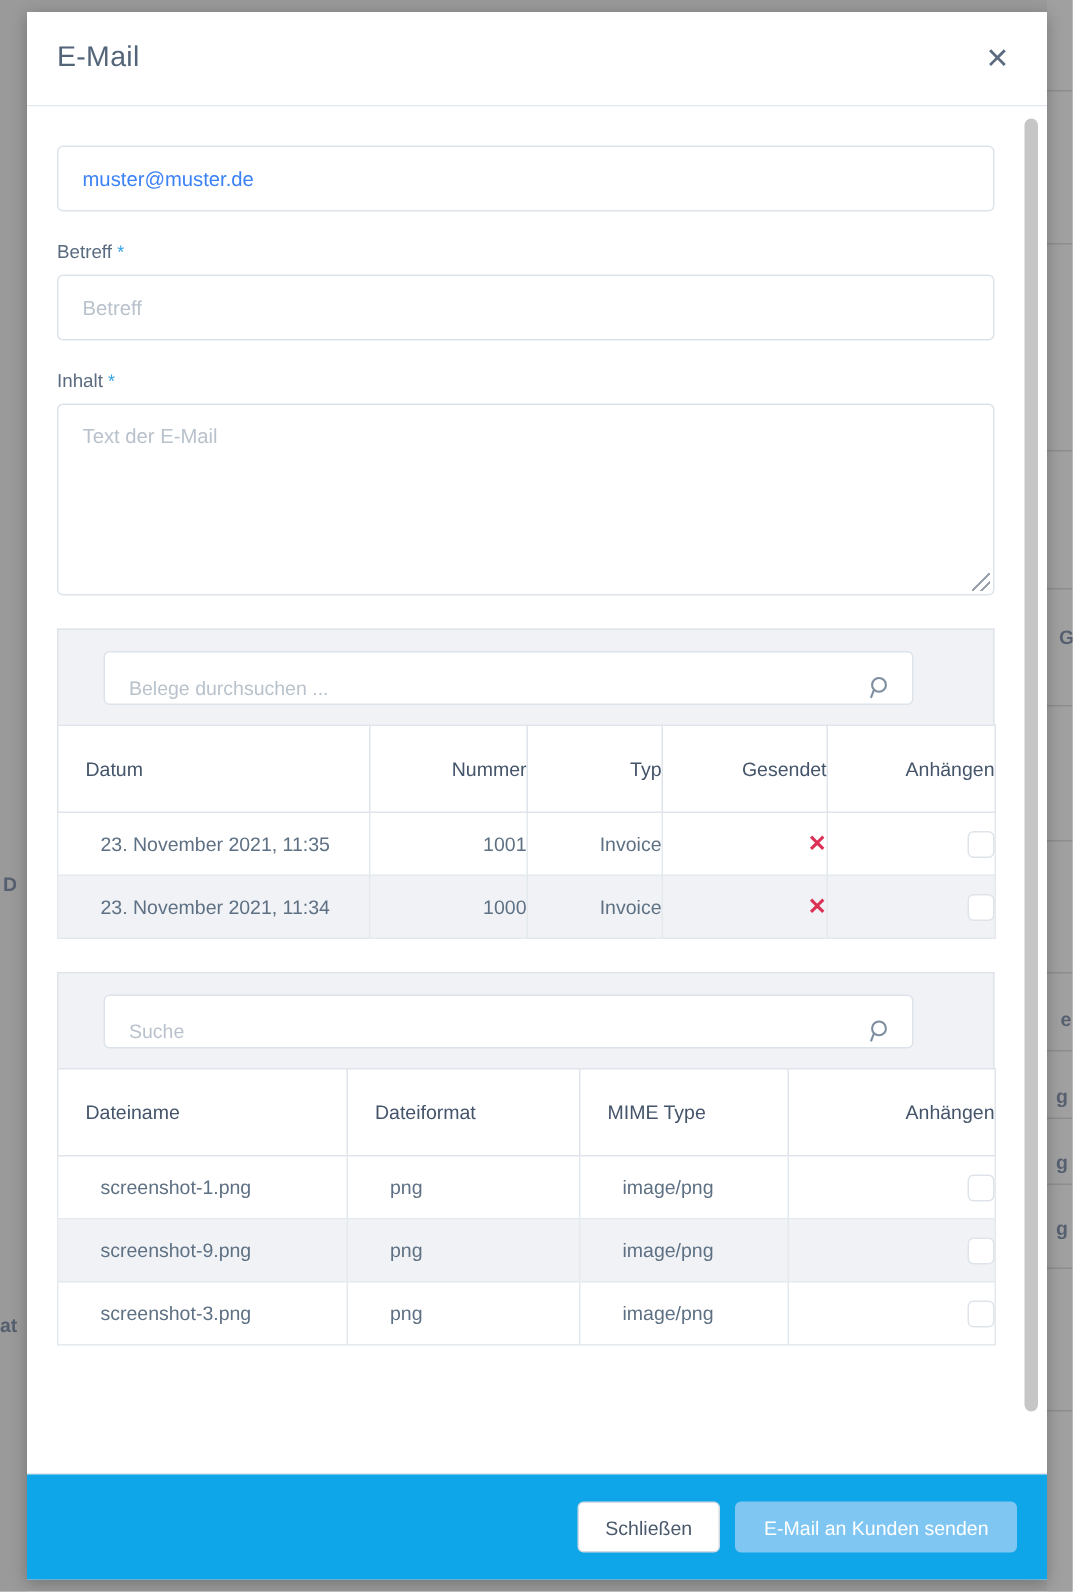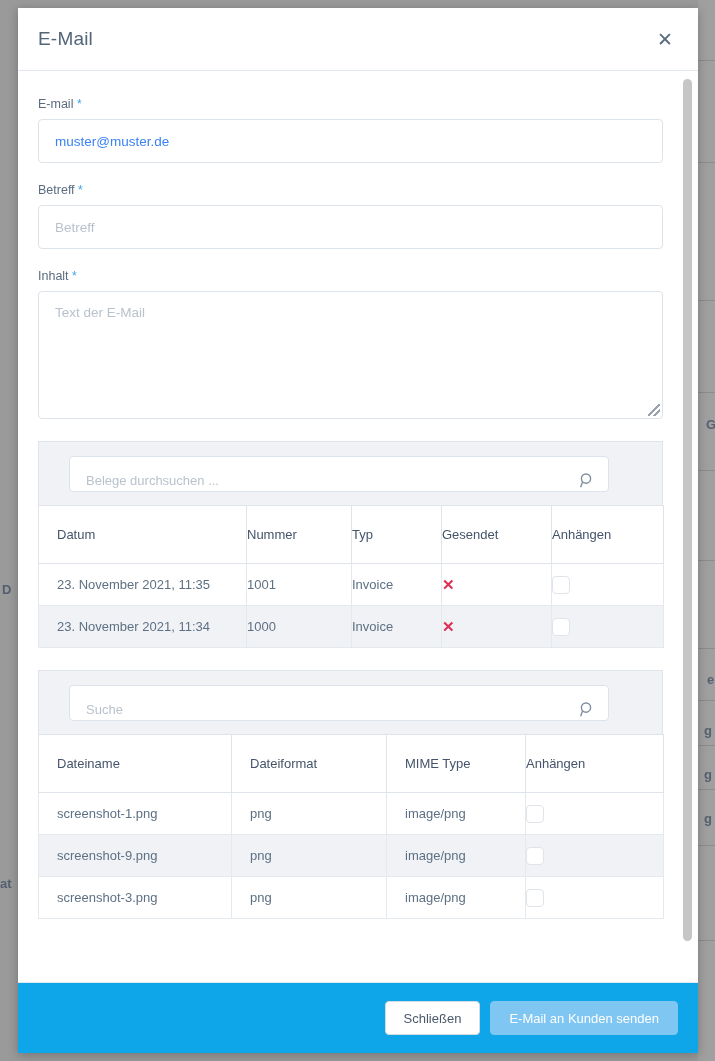--- a/index.html
+++ b/index.html
@@ -113,25 +113,25 @@
   }
   .search-icon svg { display: block; }
 
   table { border-collapse: collapse; width: 625px; table-layout: fixed; }
   thead th {
     background: #fff; color: #44546a; font-size: 13px; font-weight: 400;
     text-align: left; height: 58px; padding: 0 0 0 18px;
     border: 1px solid #dfe4ea; border-right: 1px solid #dfe4ea;
   }
   tbody td {
-    font-size: 13px; color: #5e7083; height: 42px; padding: 0 0 0 18px;
+    font-size: 13px; color: #5e7083; height: 42px; padding: 0 0 0 28px;
     border: 1px solid #e4e9ee; background: #fff;
   }
   tbody tr.alt td { background: #f0f2f6; }
-  td.center, th.center { text-align: left; padding-left: 0; }
+  td.center, th.center { text-align: right; padding-left: 0; }
 
   .x-mark { color: #dc3055; font-size: 15px; font-weight: 700; line-height: 1; }
   .cbox {
     width: 18px; height: 18px; border: 1px solid #dfe4ea; border-radius: 4px;
     background: #fff; display: inline-block; vertical-align: middle;
     cursor: pointer;
   }
 
   
   .modal-footer {
@@ -181,21 +181,20 @@
 <div class="modal">
 
   <div class="modal-header">
     <div class="modal-title">E-Mail</div>
     <button class="close-btn">✕</button>
   </div>
 
   <div class="modal-body">
 
     <div class="field">
-      <span class="field-label"><span>E-mail</span> <span class="req">*</span></span>
       <div class="input-box">muster@muster.de</div>
     </div>
 
     <div class="field">
       <span class="field-label"><span>Betreff</span> <span class="req">*</span></span>
       <div class="input-box placeholder">Betreff</div>
     </div>
 
     <div class="field">
       <span class="field-label"><span>Inhalt</span> <span class="req">*</span></span>

